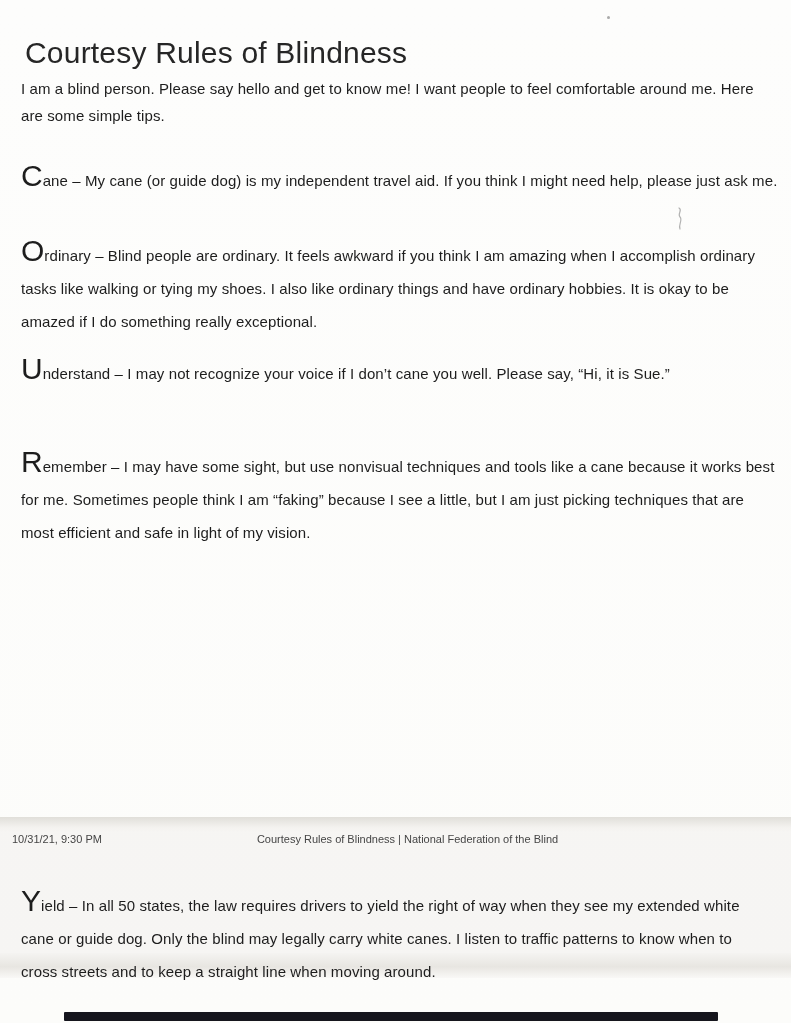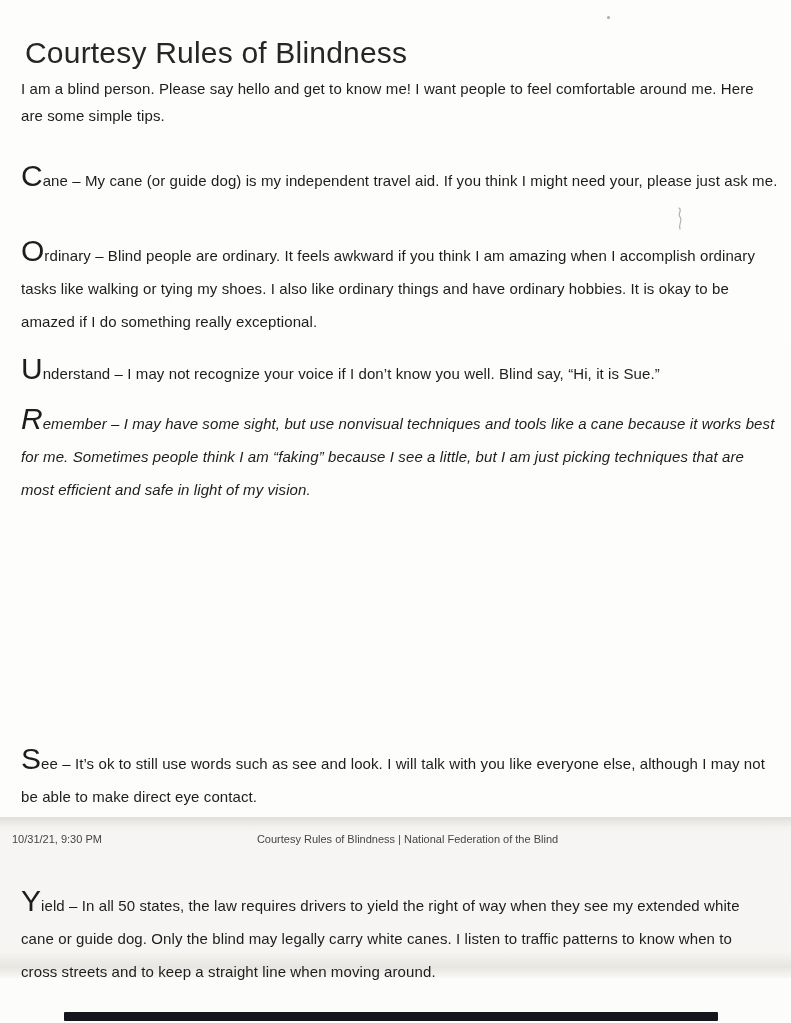--- a/index.html
+++ b/index.html
@@ -32,21 +32,21 @@
   }
   .intro { line-height: 27px; top: 60px; }
   .initial {
     font-size: 30px;
     line-height: 33px;
     letter-spacing: 0;
   }
   .tip-c { top: 144px; }
   .tip-o { top: 219px; }
   .tip-u { top: 337px; }
-  .tip-r { top: 387px; font-style: italic; }
+  .tip-r { top: 430px; }
   .tip-t { top: 532px; }
   .tip-e { top: 637px; }
   .tip-s { top: 727px; }
   .tip-y { top: 869px; }
 
   
   .page2-cast {
     position: absolute;
     left: 0; top: 817px;
     width: 791px; height: 161px;
@@ -109,36 +109,34 @@
 </head>
 <body>
 
 <div class="sheet">
 
   <h1 class="doc-title">Courtesy Rules of Blindness</h1>
 
   <p class="para intro">I am a blind person. Please say hello and get to know me! I want people to feel comfortable around me. Here
 are some simple tips.</p>
 
-  <p class="para tip-c"><span class="initial">C</span><span>ane – My cane (or guide dog) is my independent travel aid. If you think I might need your, please just ask me.</span></p>
+  <p class="para tip-c"><span class="initial">C</span><span>ane – My cane (or guide dog) is my independent travel aid. If you think I might need help, please just ask me.</span></p>
 
   <p class="para tip-o"><span class="initial">O</span><span>rdinary – Blind people are ordinary. It feels awkward if you think I am amazing when I accomplish ordinary
 tasks like walking or tying my shoes. I also like ordinary things and have ordinary hobbies. It is okay to be
 amazed if I do something really exceptional.</span></p>
 
-  <p class="para tip-u"><span class="initial">U</span><span>nderstand – I may not recognize your voice if I don’t know you well. Blind say, “Hi, it is Sue.”</span></p>
+  <p class="para tip-u"><span class="initial">U</span><span>nderstand – I may not recognize your voice if I don’t cane you well. Please say, “Hi, it is Sue.”</span></p>
 
   <p class="para tip-r"><span class="initial">R</span><span>emember – I may have some sight, but use nonvisual techniques and tools like a cane because it works best
 for me. Sometimes people think I am “faking” because I see a little, but I am just picking techniques that are
 most efficient and safe in light of my vision.</span></p>
 
 
 
-  <p class="para tip-s"><span class="initial">S</span><span>ee – It’s ok to still use words such as see and look. I will talk with you like everyone else, although I may not
-be able to make direct eye contact.</span></p>
 
   <div class="page2-cast"></div>
   <div class="seam-top"></div>
   <div class="seam-bottom"></div>
 
   <div class="print-footer">
     <span class="timestamp">10/31/21, 9:30 PM</span>
     <span class="doc-ref">Courtesy Rules of Blindness | National Federation of the Blind</span>
   </div>
 

